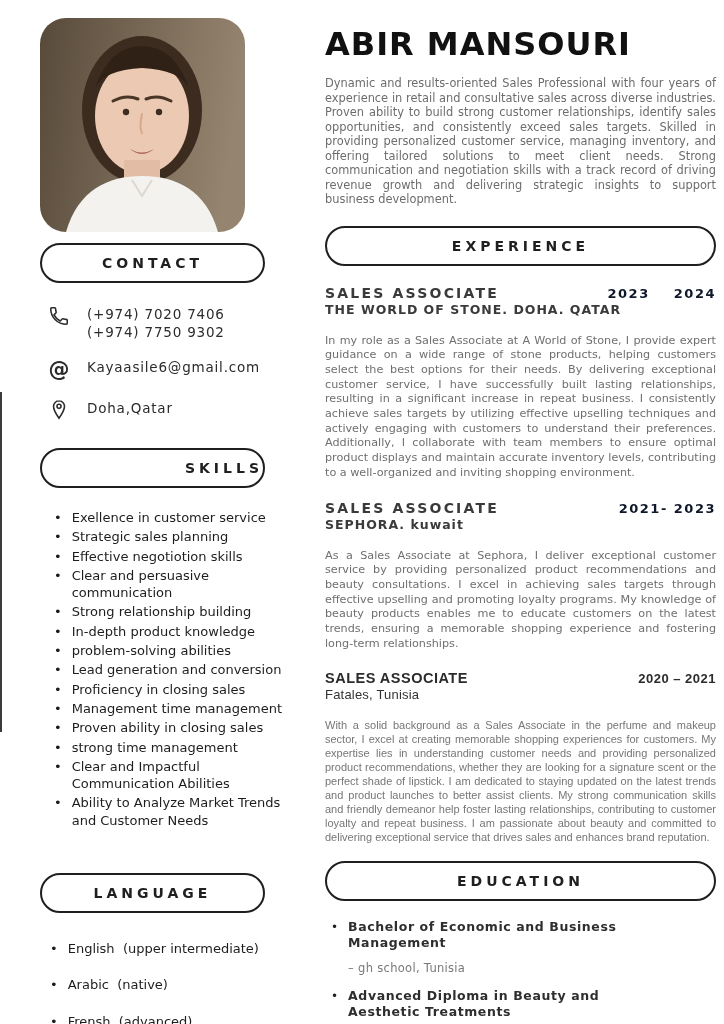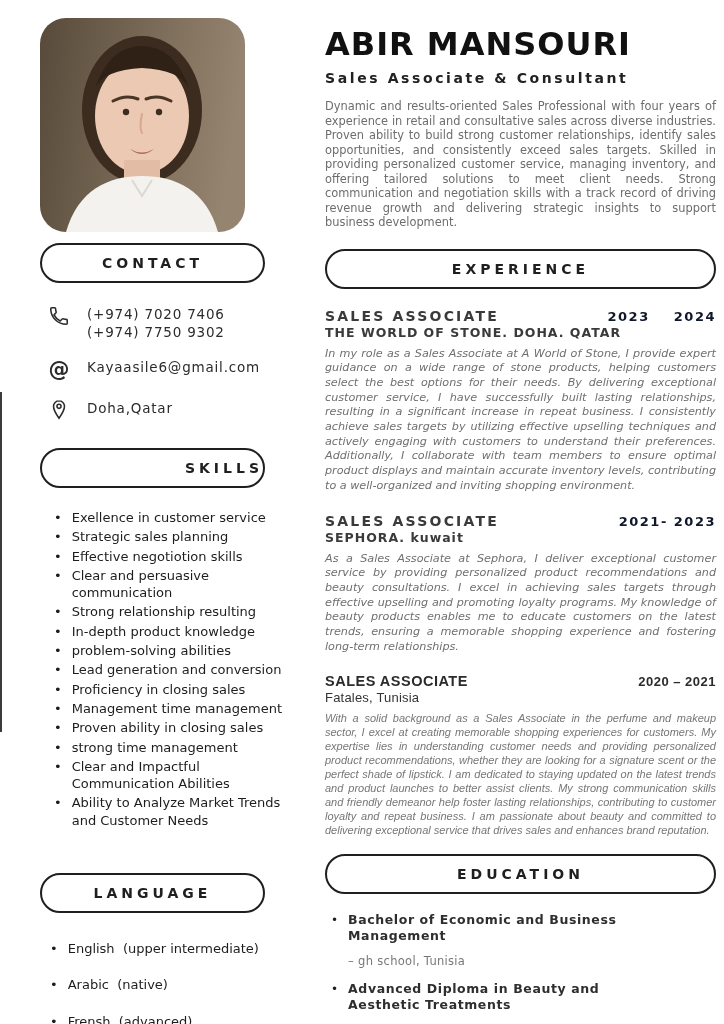--- a/index.html
+++ b/index.html
@@ -36,21 +36,21 @@
   .right-col { position:absolute; left:325px; top:0; width:391px; }
   .name { margin-top:25px; font-size:32px; font-weight:800; letter-spacing:1px; color:#111; }
   .job-title-line { margin-top:7px; font-size:14px; font-weight:600; letter-spacing:2.6px; color:#222; }
   .summary { margin-top:13px; font-size:11.4px; line-height:14.5px; text-align:justify; color:#6d6d6d; }
   .experience-pill { margin-top:19px; }
   .job { margin-top:19px; }
   .job-head { display:flex; justify-content:space-between; align-items:baseline; }
   .job-role { font-weight:bold; font-size:14px; letter-spacing:2.2px; color:#3a3a3a; }
   .job-dates { font-weight:bold; font-size:13px; letter-spacing:1.5px; color:#0f172a; white-space:pre; }
   .job-company { margin-top:1px; font-weight:bold; font-size:12.5px; letter-spacing:1px; color:#3a3a3a; }
-  .job-desc { margin-top:7px; font-size:11.2px; line-height:14.7px; text-align:justify; color:#6f6f6f;font-style:italic; }
+  .job-desc { margin-top:17px; font-size:11.2px; line-height:14.7px; text-align:justify; color:#6f6f6f; }
   .job.alt-font { font-family:"Liberation Sans", sans-serif; }
   .job.alt-font .job-role { letter-spacing:0.5px; font-size:14.5px; color:#2b2b2b; }
   .job.alt-font .job-dates { letter-spacing:0.5px; color:#2b2b2b; }
   .job.alt-font .job-company { font-weight:normal; letter-spacing:0.2px; font-size:13px; color:#333; }
   .job.alt-font .job-desc { font-size:11px; line-height:13.9px; color:#767676; }
   .education-pill { margin-top:16px; }
   .edu-list { margin-top:18px; padding-left:6px; }
   .edu-item { display:flex; gap:10px; margin-bottom:13px; width:330px; }
   .edu-text .edu-title { font-weight:bold; font-size:12.5px; letter-spacing:0.6px; line-height:16.5px; color:#2e2e2e; }
   .edu-text .edu-sub { margin-top:9px; font-size:11.5px; color:#787878; letter-spacing:0.3px; }
@@ -139,21 +139,21 @@
       <div class="bullet-item">
           <span class="bullet-dot">•</span>
           <span>Effective negotiotion skills</span>
         </div>
       <div class="bullet-item">
           <span class="bullet-dot">•</span>
           <span>Clear and persuasive communication</span>
         </div>
       <div class="bullet-item">
           <span class="bullet-dot">•</span>
-          <span>Strong relationship resulting</span>
+          <span>Strong relationship building</span>
         </div>
       <div class="bullet-item">
           <span class="bullet-dot">•</span>
           <span>In-depth product knowledge</span>
         </div>
       <div class="bullet-item">
           <span class="bullet-dot">•</span>
           <span>problem-solving abilities</span>
         </div>
       <div class="bullet-item">
@@ -194,21 +194,20 @@
       <div class="bullet-item"><span class="bullet-dot">•</span><span>English  (upper intermediate)</span></div>
       <div class="bullet-item"><span class="bullet-dot">•</span><span>Arabic  (native)</span></div>
       <div class="bullet-item"><span class="bullet-dot">•</span><span>Frensh  (advanced)</span></div>
     </div>
 
   </div>
 
   <div class="right-col">
 
     <div class="name">ABIR MANSOURI</div>
-    <div class="job-title-line">Sales Associate &amp; Consultant</div>
     <div class="summary">Dynamic and results-oriented Sales Professional with four years of experience in retail and consultative sales across diverse industries. Proven ability to build strong customer relationships, identify sales opportunities, and consistently exceed sales targets. Skilled in providing personalized customer service, managing inventory, and offering tailored solutions to meet client needs. Strong communication and negotiation skills with a track record of driving revenue growth and delivering strategic insights to support business development.</div>
 
     <div class="pill experience-pill">
       <span>EXPERIENCE</span>
     </div>
 
     <div class="job">
       <div class="job-head">
         <span class="job-role">SALES ASSOCIATE</span>
         <span class="job-dates">2023    2024</span>

